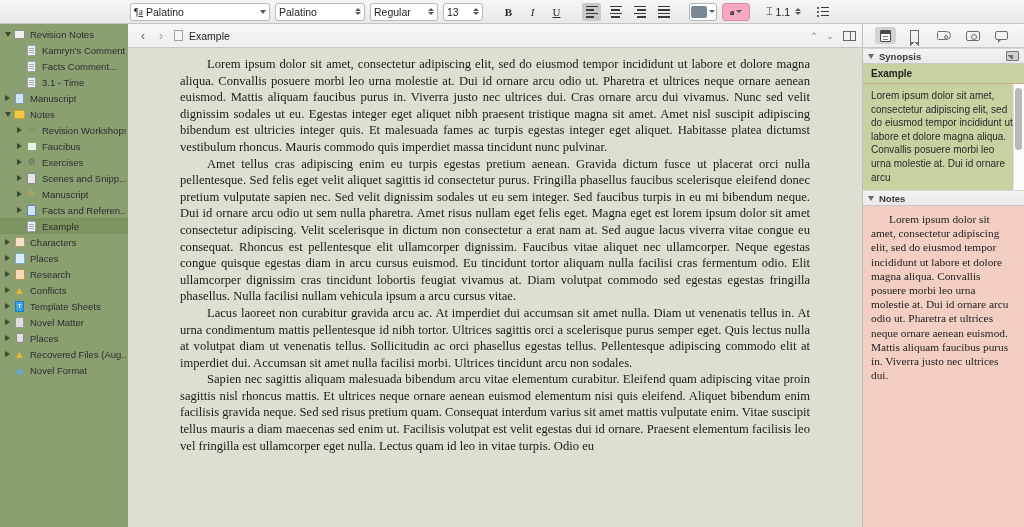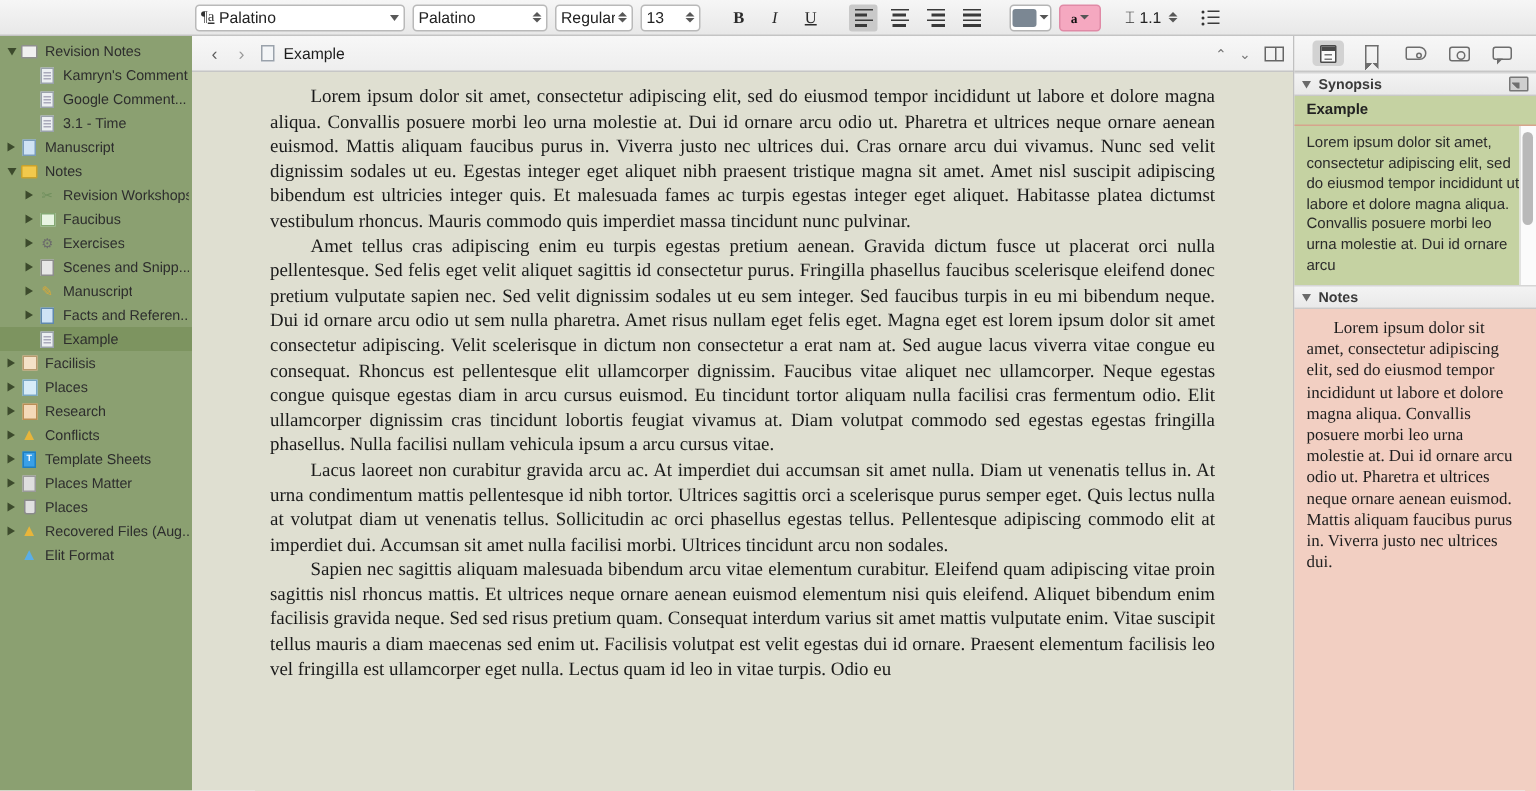--- a/index.html
+++ b/index.html
@@ -33,21 +33,21 @@
     border: 1px solid #b9b9b9;
     border-radius: 3px;
     display: flex; align-items: center;
     font-size: 10.5px; color: #222;
     padding: 0 3px;
     position: relative;
   }
   .fb-combo .lbl { white-space: nowrap; overflow: hidden; }
   .fb-style { width: 140px; }
   .fb-font  { width: 90px; }
-  .fb-face  { width: 52px; }
+  .fb-face  { width: 68px; }
   .fb-size  { width: 40px; }
   .pilcrow {
     font-size: 10px; color:#333; margin-right: 3px;
     font-family: "Liberation Serif", serif;
   }
   .pilcrow u { text-decoration: underline; }
   .caret-dn {
     width: 0; height: 0; margin-left: auto;
     border-left: 3.5px solid transparent;
     border-right: 3.5px solid transparent;
@@ -427,21 +427,21 @@
           <span class="ic">
             <span class="ic-doc"></span>
           </span>
           <span class="slabel">Kamryn's Comment t...</span>
         </div>
         <div class="srow ind-1">
           <span class="nodisc"></span>
           <span class="ic">
             <span class="ic-doc"></span>
           </span>
-          <span class="slabel">Google Comment...</span>
+          <span class="slabel">Facts Comment...</span>
         </div>
         <div class="srow ind-1">
           <span class="nodisc"></span>
           <span class="ic">
             <span class="ic-doc"></span>
           </span>
           <span class="slabel">3.1 - Time</span>
         </div>
         <div class="srow ind-0">
           <span class="disc">
@@ -522,21 +522,21 @@
           </span>
           <span class="slabel">Example</span>
         </div>
         <div class="srow ind-0">
           <span class="disc">
             <b></b>
           </span>
           <span class="ic">
             <span class="ic-char"></span>
           </span>
-          <span class="slabel">Facilisis</span>
+          <span class="slabel">Characters</span>
         </div>
         <div class="srow ind-0">
           <span class="disc">
             <b></b>
           </span>
           <span class="ic">
             <span class="ic-place"></span>
           </span>
           <span class="slabel">Places</span>
         </div>
@@ -567,21 +567,21 @@
           </span>
           <span class="slabel">Template Sheets</span>
         </div>
         <div class="srow ind-0">
           <span class="disc">
             <b></b>
           </span>
           <span class="ic">
             <span class="ic-front"></span>
           </span>
-          <span class="slabel">Places Matter</span>
+          <span class="slabel">Novel Matter</span>
         </div>
         <div class="srow ind-0">
           <span class="disc">
             <b></b>
           </span>
           <span class="ic">
             <span class="ic-trash"></span>
           </span>
           <span class="slabel">Places</span>
         </div>
@@ -592,21 +592,21 @@
           <span class="ic">
             <span class="ic-warn">▲</span>
           </span>
           <span class="slabel">Recovered Files (Aug...</span>
         </div>
         <div class="srow ind-0">
           <span class="nodisc"></span>
           <span class="ic">
             <span class="ic-warn blue">▲</span>
           </span>
-          <span class="slabel">Elit Format</span>
+          <span class="slabel">Novel Format</span>
         </div>
       </div>
 
     <div class="center">
 
       <div class="header-bar">
         <span class="navarrow on">‹</span>
         <span class="navarrow">›</span>
         <span class="hdr-doc-icon"></span>
         <span class="hdr-title">Example</span>

